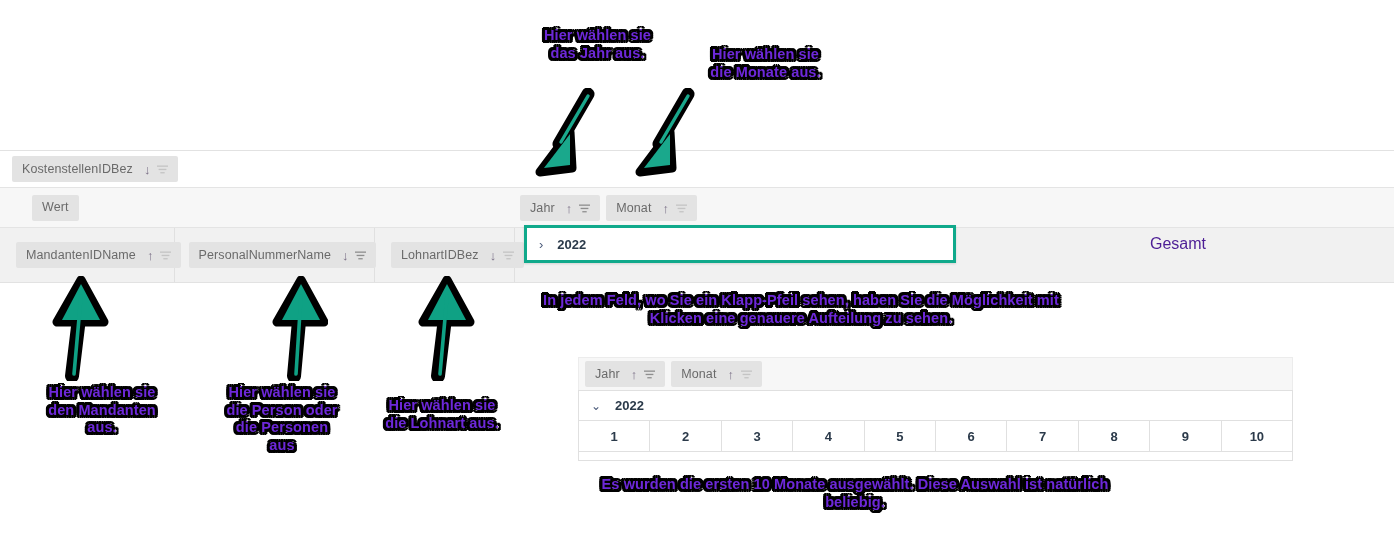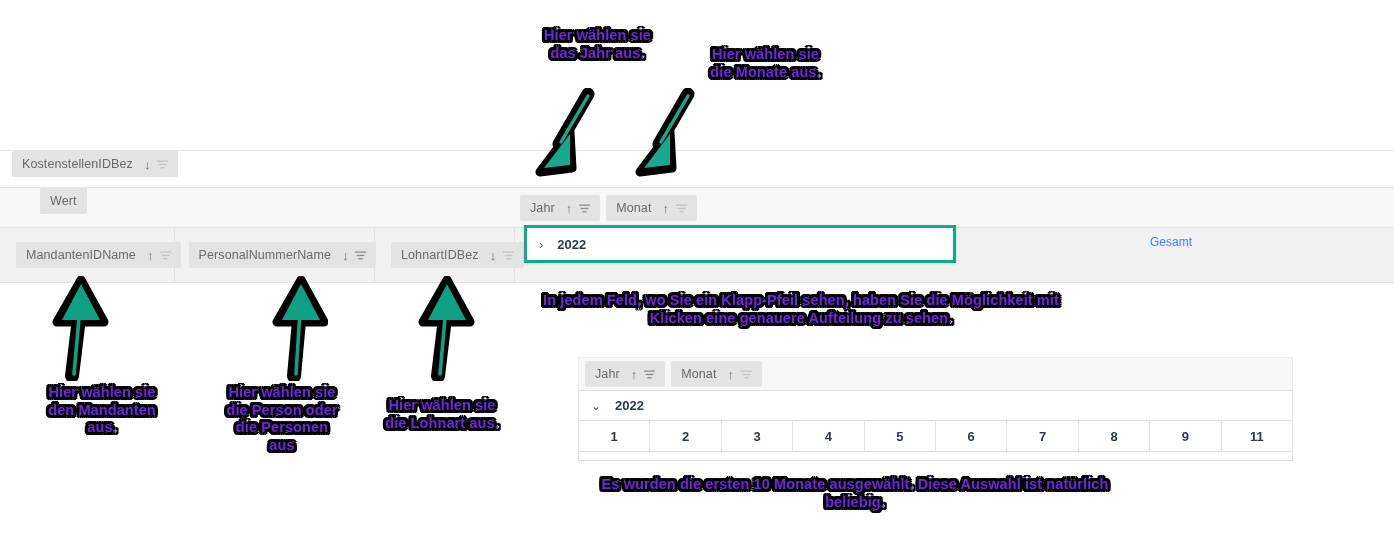--- a/index.html
+++ b/index.html
@@ -44,27 +44,27 @@
     user-select:none;
     cursor:pointer;
   }
   .chip .lbl{letter-spacing:.1px;}
   .chip .sort{font-size:13px;color:#7a6f86;line-height:1;margin-left:4px;}
   .chip .filt{display:inline-block;width:11px;}
   .filt svg{display:block;}
 
   .chip-cell{
     position:absolute;top:0;height:100%;
-    display:flex;
+    display:flex;align-items:center;
     box-sizing:border-box;
   }
 
   
   #cell-kostenstellen{left:0;width:1394px;padding-left:12px;}
-  #cell-wert{left:12px;width:1265px;padding-left:28px;}
+  #cell-wert{left:4px;width:1265px;padding-left:28px;}
 
   .hdrcol{
     position:absolute;top:0;height:100%;
     display:flex;align-items:center;padding-left:16px;
     box-sizing:border-box;
     border-right:1px solid #e0e0e0;
   }
   #hdr-mandanten{left:0;width:175px;}
   #hdr-personal{left:175px;width:200px;justify-content:center;}
   #hdr-lohnart{left:375px;width:140px;}
@@ -82,21 +82,21 @@
     padding-left:12px;
     gap:14px;
     box-shadow:0 1px 2px rgba(0,0,0,.12);
     z-index:5;
     cursor:pointer;
   }
   .year-cell .chev{color:#4a5a7a;font-size:13px;line-height:1;}
   .year-cell .yr{color:#2b3a4a;font-size:13px;font-weight:600;}
   .gesamt{
     position:absolute;left:1150px;top:235px;
-    font-size:12px;color:#3b82f6;z-index:4;
+    font-size:16px;color:#4c1d95;z-index:4;
   }
 
   
   .pivot-bottomline{
     position:absolute;left:0;top:282px;width:1394px;height:1px;background:#e2e2e2;
   }
 
   
   .lower{
     position:absolute;left:578px;top:357px;width:715px;
@@ -305,21 +305,21 @@
     <div class="months">
       <div class="m">1</div>
       <div class="m">2</div>
       <div class="m">3</div>
       <div class="m">4</div>
       <div class="m">5</div>
       <div class="m">6</div>
       <div class="m">7</div>
       <div class="m">8</div>
       <div class="m">9</div>
-      <div class="m">11</div>
+      <div class="m">10</div>
     </div>
     <div class="months-stub"></div>
   </div>
 
   <svg class="arrow" style="left:526px;top:88px;" width="70" height="90" viewBox="0 0 70 90">
     <path d="M62 6 L33 56" stroke="#000000" stroke-width="13" stroke-linecap="round"></path>
     <path d="M44 44 L14 84 L46 80 Z" fill="#000000" stroke="#000000" stroke-width="9" stroke-linejoin="round"></path>
     <path d="M44 46 L18 80 L44 77 Z" fill="#1aa88c"></path>
     <path d="M62 8 L35 54" stroke="#1aa88c" stroke-width="3.4" stroke-linecap="round"></path>
   </svg>

